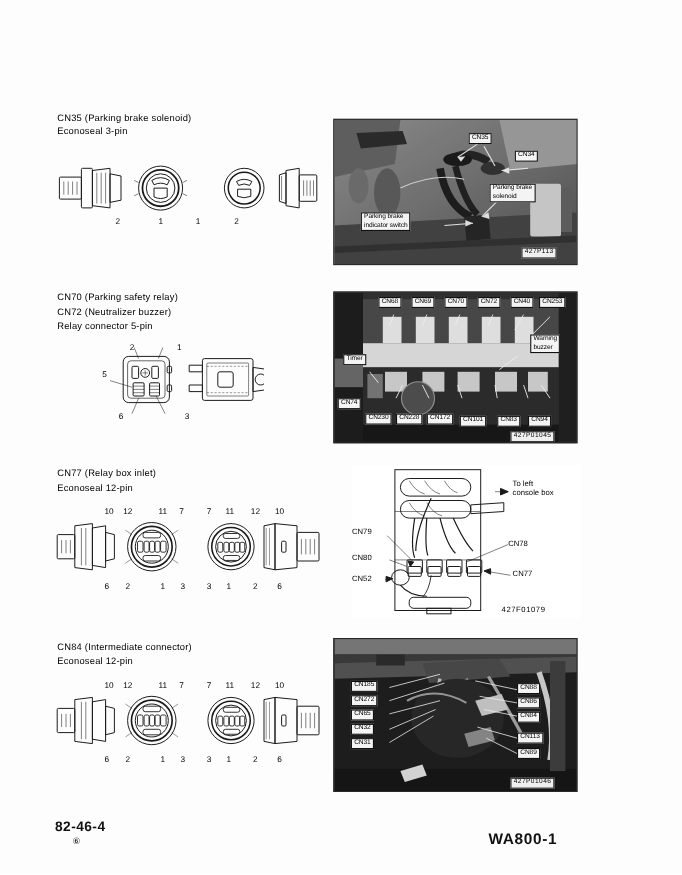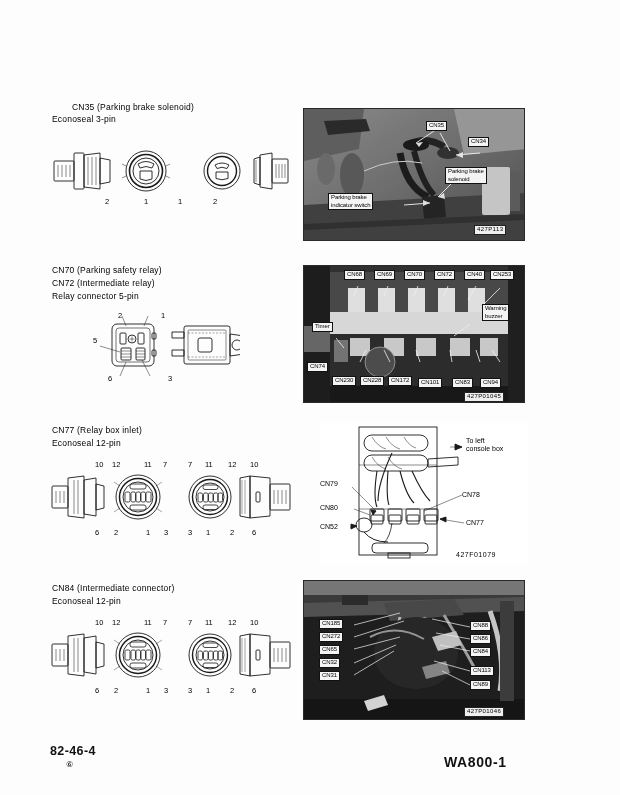--- a/index.html
+++ b/index.html
@@ -110,21 +110,21 @@
     letter-spacing: .6px;
   }
   svg { display: block; }
 </style>
 </head>
 <body>
 
 <div class="page">
 
   <div class="section">
-    <div class="hdr" style="left:52px; top:101px;margin-left:20px;">CN35 (Parking brake solenoid)</div>
+    <div class="hdr" style="left:52px; top:101px;">CN35 (Parking brake solenoid)</div>
     <div class="hdr" style="left:52px; top:113px;">Econoseal 3-pin</div>
 
     <div class="artbox" style="left:50px; top:145px; width:240px; height:60px;">
       <svg width="240" height="60" viewBox="0 0 240 60">
         <g fill="none" stroke="#1a1a1a" stroke-width="0.9">
 
           <rect x="4" y="16" width="20" height="20" rx="1"></rect>
           <rect x="24" y="8" width="10" height="36" rx="1"></rect>
           <path d="M34 10 L50 8 L50 44 L34 42 Z"></path>
           <path d="M50 13 L60 15 L60 37 L50 39 Z"></path>
@@ -205,21 +205,21 @@
       <div class="cal" style="left:141px; top:58px;">Parking brake
 solenoid</div>
       <div class="cal" style="left:24px; top:84px;">Parking brake
 indicator switch</div>
       <div class="cal idtag" style="left:170px; top:116px;">427P113</div>
     </div>
   </div>
 
   <div class="section">
     <div class="hdr" style="left:52px; top:264px;">CN70 (Parking safety relay)</div>
-    <div class="hdr" style="left:52px; top:277px;">CN72 (Intermediate relay)</div>
+    <div class="hdr" style="left:52px; top:277px;">CN72 (Neutralizer buzzer)</div>
     <div class="hdr" style="left:52px; top:290px;">Relay connector 5-pin</div>
 
     <div class="artbox" style="left:80px; top:308px; width:160px; height:78px;">
       <svg width="160" height="78" viewBox="0 0 160 78">
         <g fill="none" stroke="#1a1a1a" stroke-width="0.9">
 
           <rect x="32" y="16" width="42" height="42" rx="5"></rect>
           <rect x="36" y="20" width="34" height="34" rx="3" stroke-width="0.6"></rect>
           <circle cx="52" cy="31" r="4"></circle>
           <path d="M49.5 31 l5 0 M52 28.5 l0 5" stroke-width="0.5"></path>

